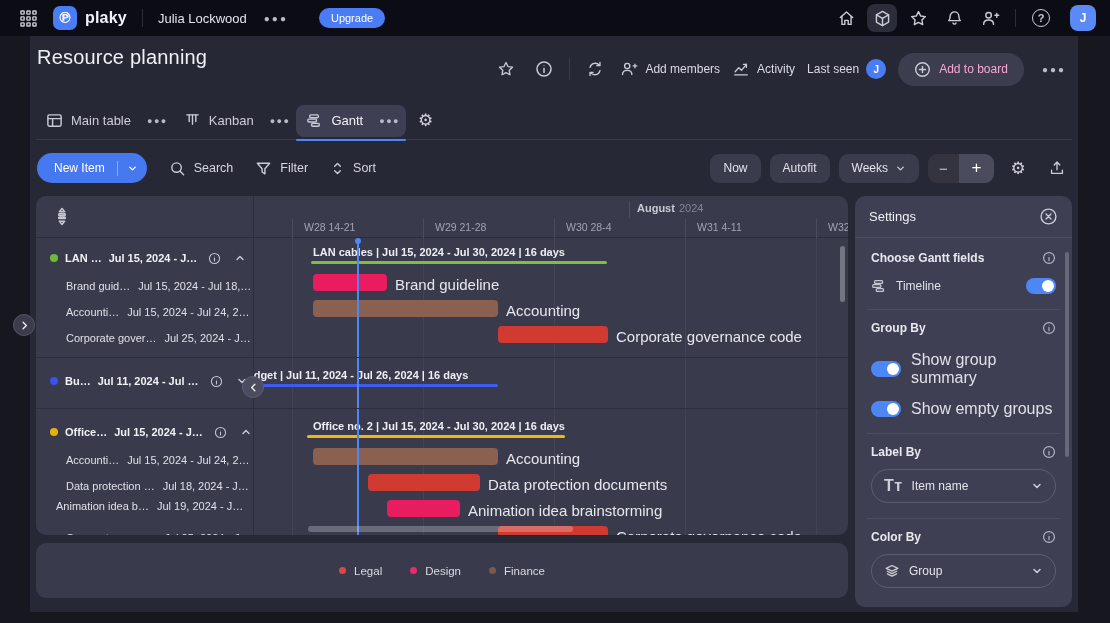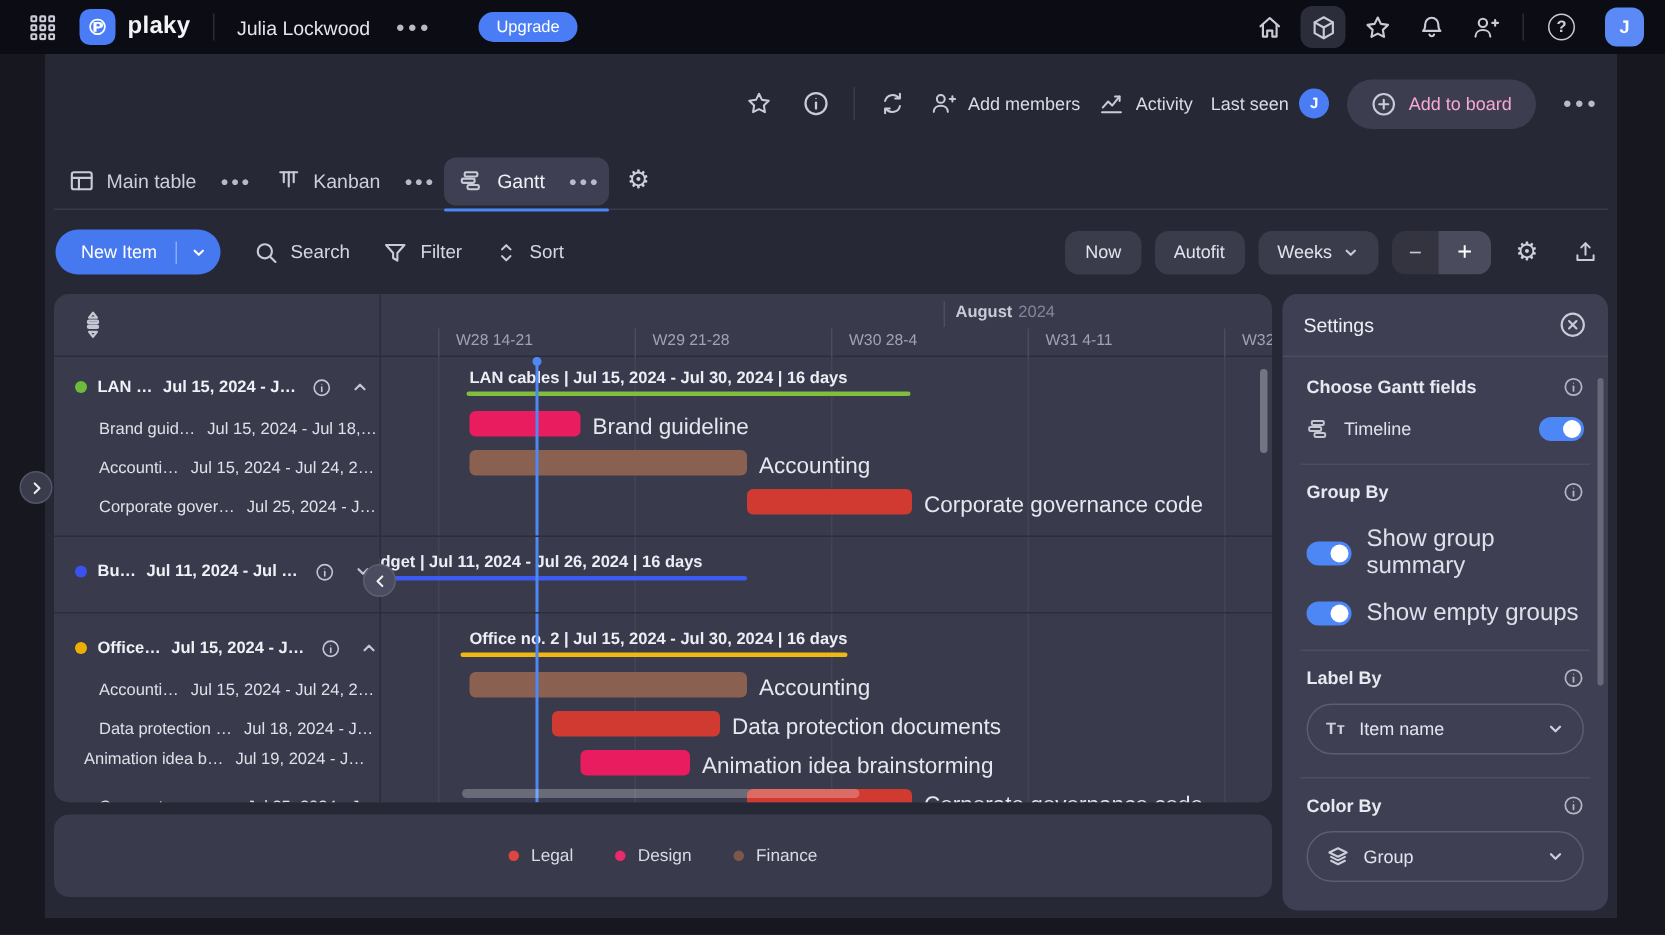--- a/index.html
+++ b/index.html
@@ -140,21 +140,21 @@
   .s-fieldrow { display:flex; align-items:center; gap:9px; margin-top:13px; color:#dfe0ea; font-size:12px; }
   .s-fieldrow .ic { color:#c6c7d2; }
   .s-hr { border:none; border-top:1px solid #4c4d5f; margin:15px -4px 11px -4px; }
   .s-dd { margin-top:10px; height:34px; border:1px solid #5c5d71; border-radius:17px; display:flex;
           align-items:center; padding:0 12px; gap:9px; color:#e3e4ee; font-size:12px; background:transparent; width:100%; font-family:inherit; }
   .s-dd .ic { color:#cdced9; }
   .s-dd .ddcaret { margin-left:auto; }
   .s-toglrow { display:flex; align-items:center; gap:10px; margin-top:13px; font-size:16px; color:#dfe0ea; }
   .toggle { width:30px; height:16px; border-radius:9px; background:#4d86f5; position:relative; flex:0 0 auto; }
   .toggle::after { content:''; position:absolute; right:2px; top:2px; width:12px; height:12px; border-radius:50%; background:#fff; }
-  .tt-glyph { font-size:11px; font-weight:700; color:#cdced9; letter-spacing:.5px; }
+  .tt-glyph { font-size:16px; font-weight:700; color:#cdced9; letter-spacing:.5px; }
   .s-scrollthumb { position:absolute; right:3px; top:56px; width:4px; height:205px; border-radius:2px;
                    background:rgba(255,255,255,.22); }
 
   .drawer-btn { position:absolute; left:13px; top:314px; width:22px; height:22px; border-radius:50%;
                 background:#3b3c4b; border:1px solid #535466; color:#eceded; z-index:40;
                 display:flex; align-items:center; justify-content:center; }
 </style>
 </head>
 <body>
 
@@ -219,20 +219,21 @@
         <div class="qcircle">?</div>
       </div>
     <div class="tb-avatar">J</div>
   </div>
 </header>
 
 <div class="content">
 
   <div class="board-header">
     <div>
+      <div class="bh-title">Resource planning</div>
     </div>
     <div class="bh-actions">
       <div class="ic" style="width:26px">
         <svg width="18" height="18" viewBox="0 0 20 20">
             <path d="M10 2.8 L12.2 7.3 L17.2 8 L13.6 11.5 L14.4 16.4 L10 14.1 L5.6 16.4 L6.4 11.5 L2.8 8 L7.8 7.3 Z"></path>
           </svg>
       </div>
       <div class="ic" style="width:26px">
         <svg width="18" height="18" viewBox="0 0 18 18">
             <circle cx="9" cy="9" r="7"></circle>

